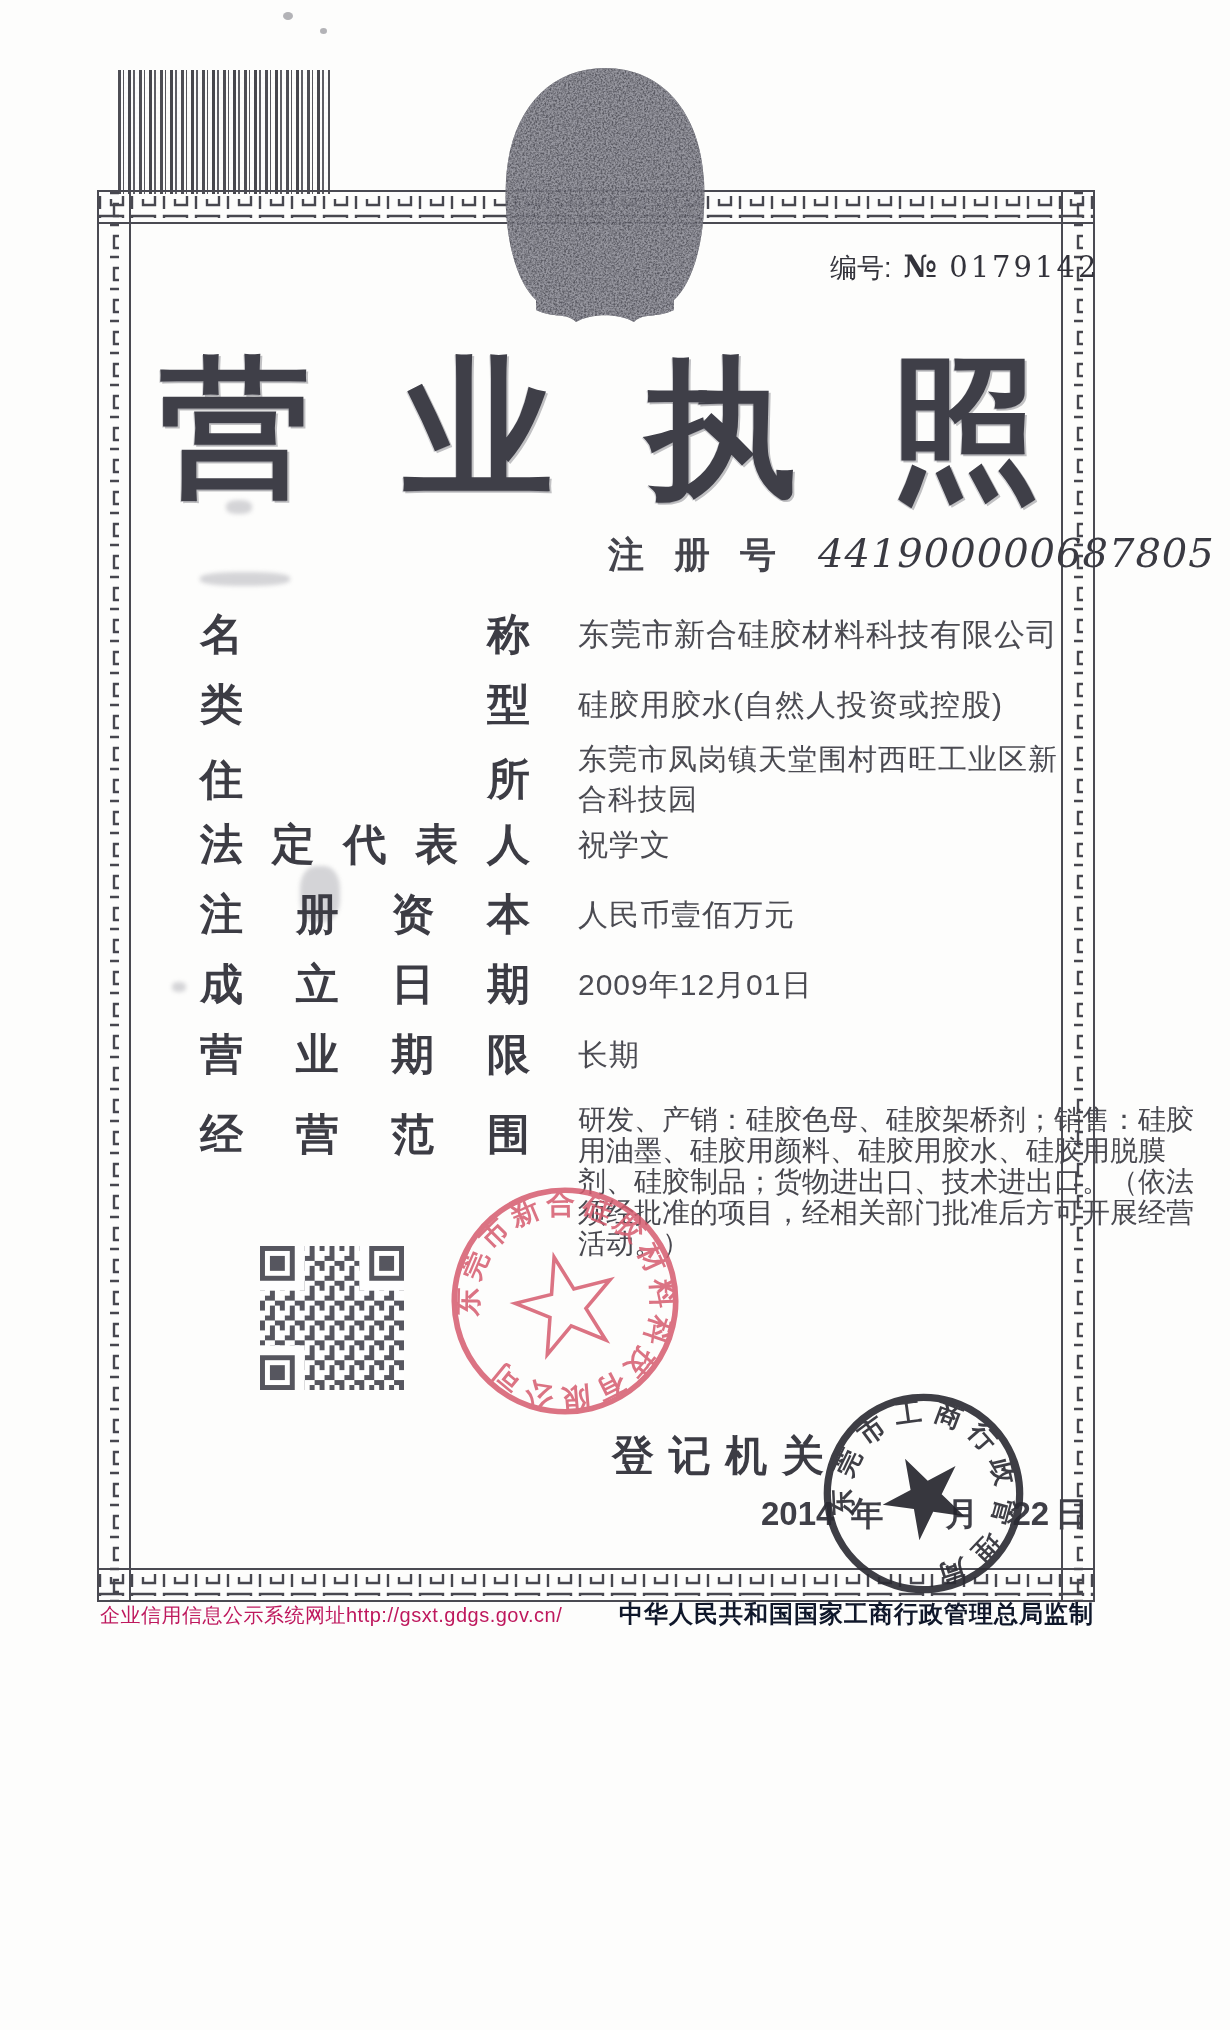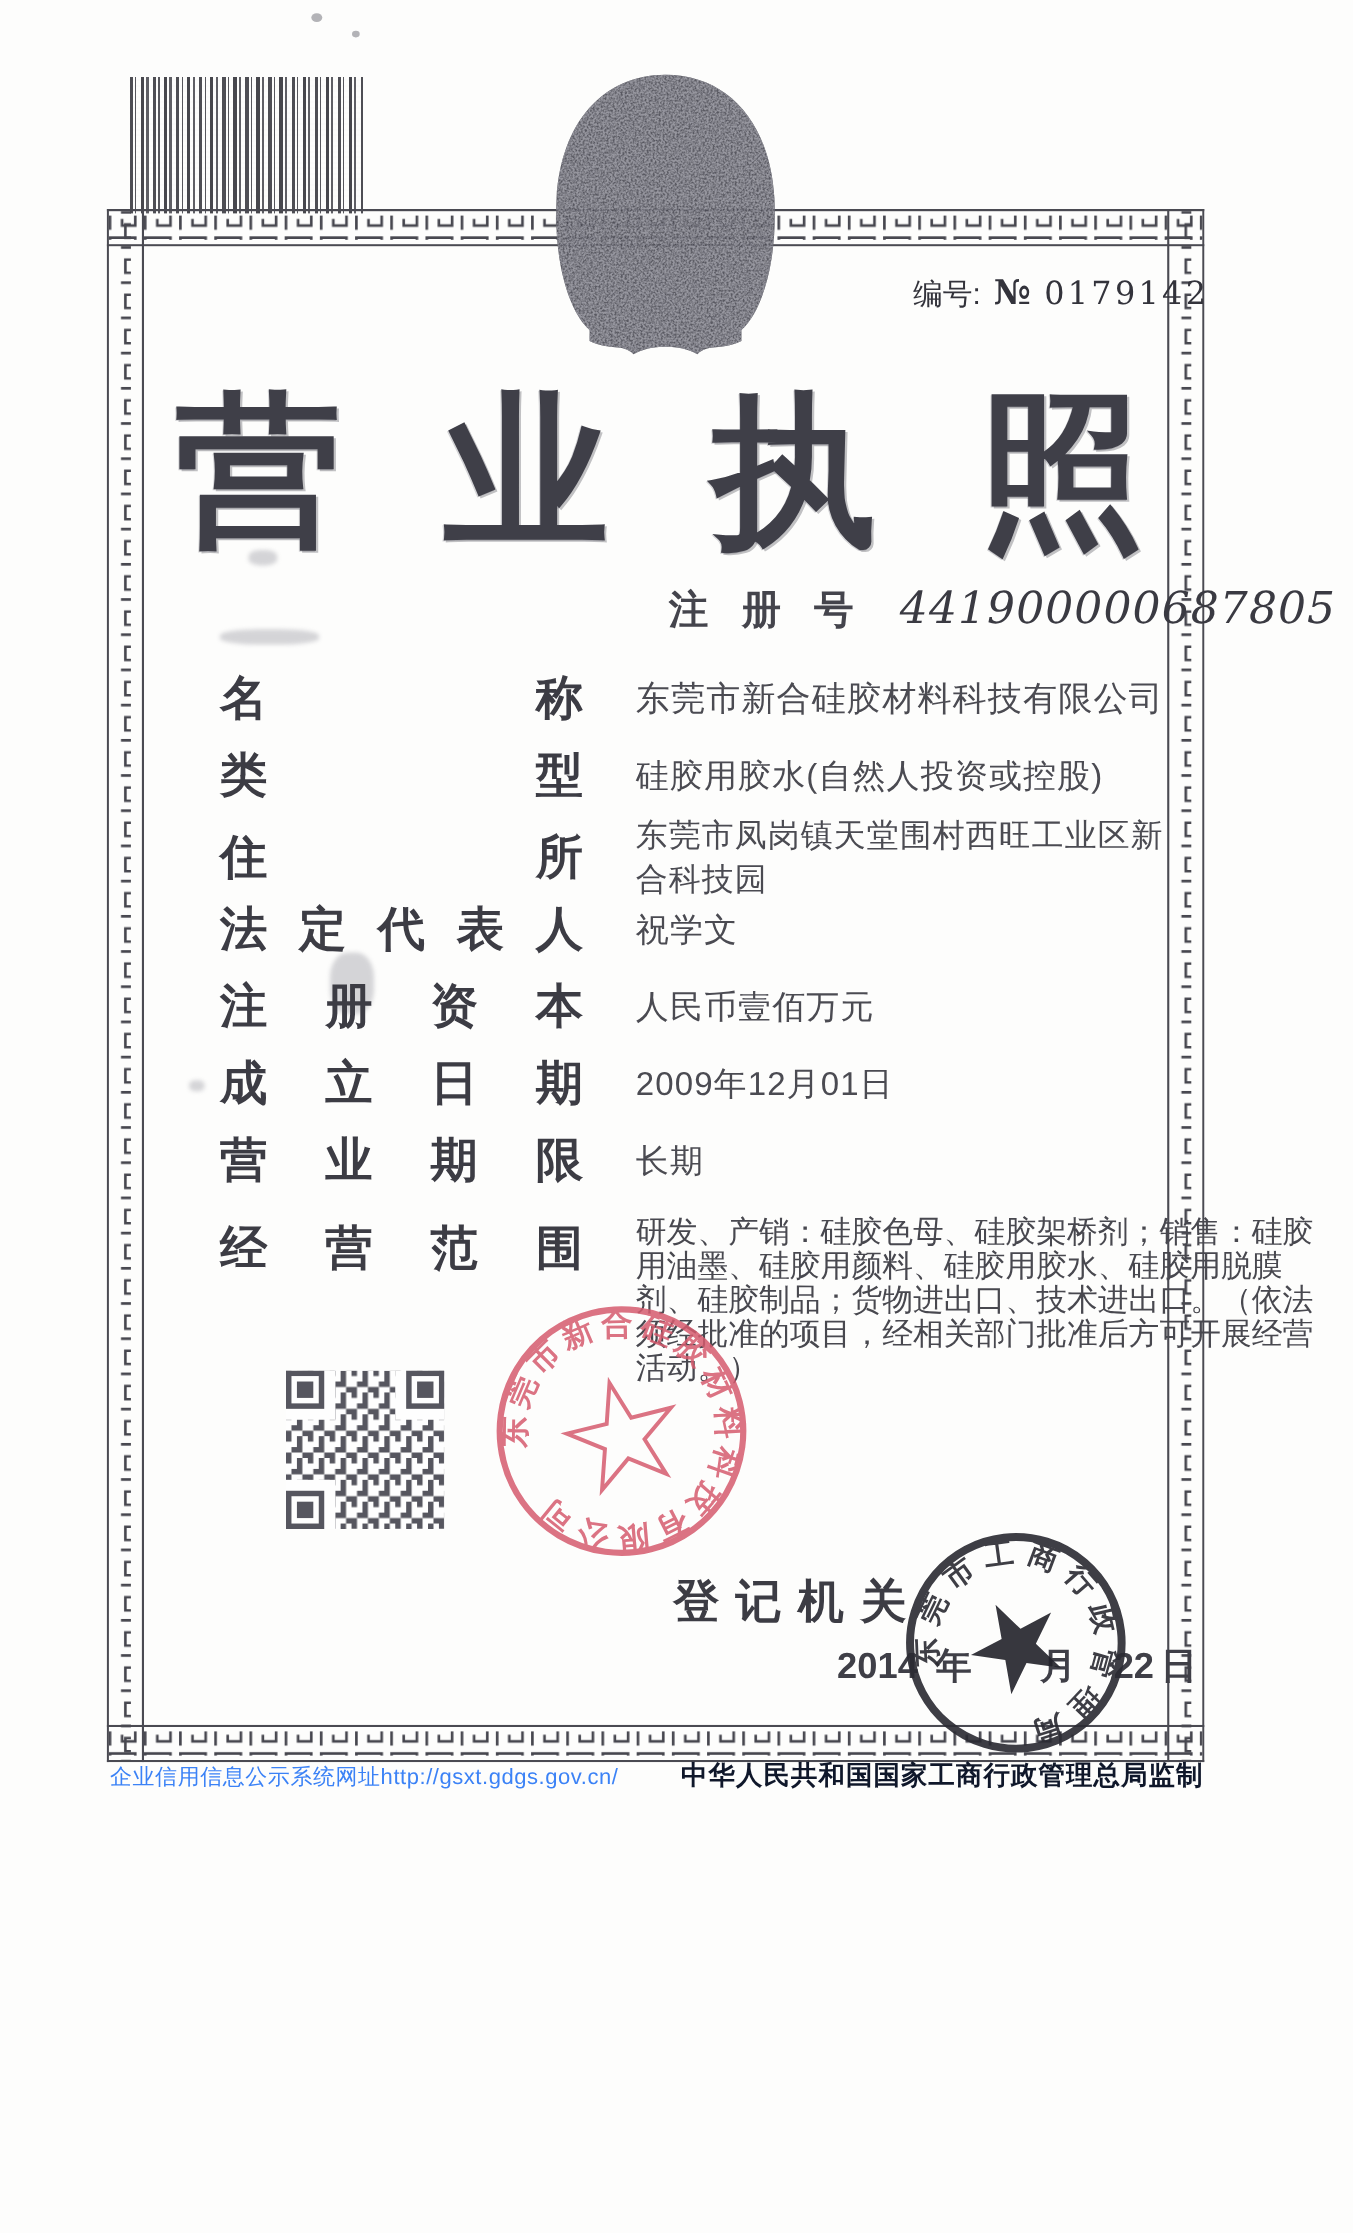--- a/index.html
+++ b/index.html
@@ -63,21 +63,21 @@
   .date-line {
     position:absolute; left:742px; top:1492px; z-index:7;
     display:flex; align-items:baseline; font-size:33px; color:#3f3f47; font-weight:600;margin-left:19px;
   }
   .date-line .g55 { margin-right:16px; }
   .date-line .g-month { margin-left:62px; margin-right:34px; }
   .date-line .g-day { margin-right:6px; }
   
   .footer-left {
     position:absolute; left:100px; top:1602px; z-index:6;
-    font-size:20px; color:#3b82f6; letter-spacing:.5px;
+    font-size:20px; color:#be185d; letter-spacing:.5px;
   }
   .footer-right {
     position:absolute; right:136px; top:1598px; z-index:6;
     font-size:24px; font-weight:600; color:#0f172a; letter-spacing:1px;
   }
   .smudge { position:absolute; background:#8a8a94; filter:blur(2px); opacity:.35; border-radius:40%; }
 </style>
 </head>
 <body>
 

